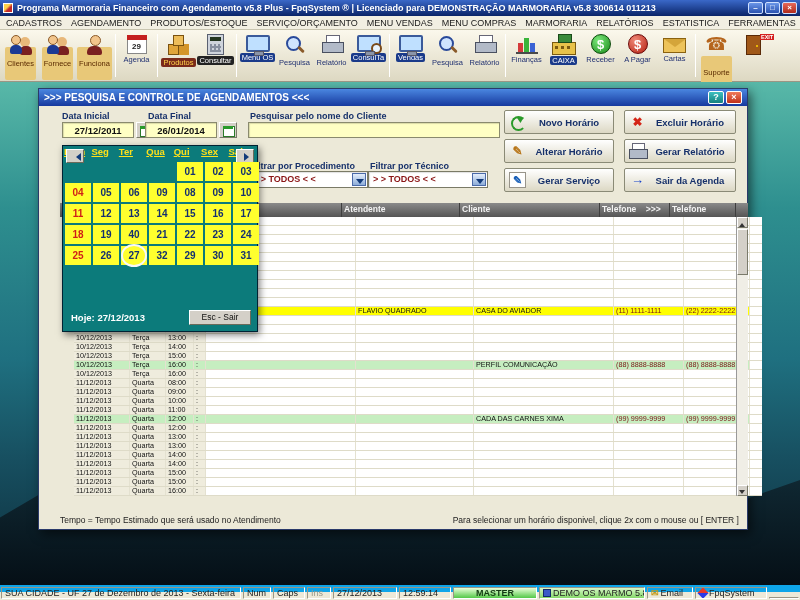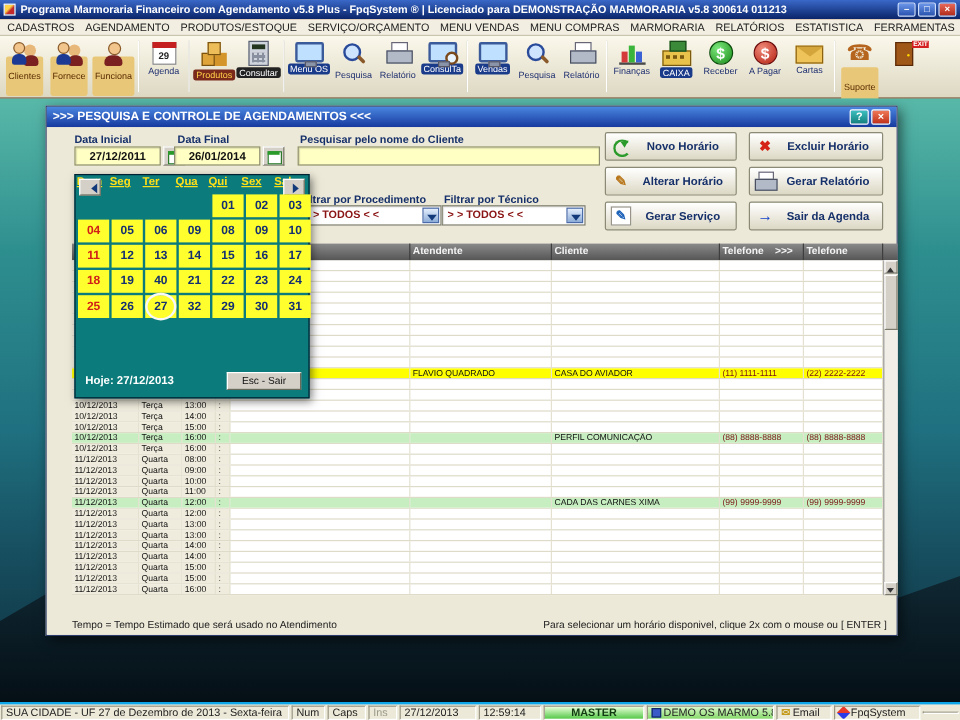--- a/index.html
+++ b/index.html
@@ -100,21 +100,21 @@
   .aicon.printer-icon::before{content:"";position:absolute;left:3px;top:0;width:11px;height:5px;background:#fff;border:1px solid #667}
   .aicon.printer-icon::after{content:"";position:absolute;left:0;top:6px;width:17px;height:8px;background:#b2bac8;border:1px solid #4a5060}
 
   .selbox{position:absolute;height:17px;background:#fff;border:1px solid #7a7a66;box-shadow:inset 1px 1px 1px rgba(0,0,0,.12);font:bold 9px "Liberation Sans",sans-serif;color:#8a1414;line-height:15px;padding:0 16px 0 4px;white-space:nowrap;overflow:hidden}
   .sel-arrow{position:absolute;right:1px;top:1px;bottom:1px;width:14px;background:linear-gradient(#e4eefc,#8cacd8);border:1px solid #4a6aa8}
   .sel-arrow::after{content:"";position:absolute;left:3px;top:5px;border:4px solid transparent;border-top:5px solid #123a7a}
 
   
   .thead{position:absolute;left:21px;top:97px;width:688px;height:14px;background:linear-gradient(180deg,#8a8a8a,#555);display:flex}
   .hcell{font-size:8.5px;font-weight:bold;color:#f4f4f4;border-right:1px solid #3e3e3e;padding:1px 2px;white-space:pre;overflow:hidden;flex:0 0 auto}
-  .tbody{position:absolute;left:21px;top:111px;width:688px;height:279px;background:#fff;overflow:hidden}
+  .tbody{position:absolute;left:35px;top:111px;width:688px;height:279px;background:#fff;overflow:hidden}
   .trow{display:flex;height:9px;border-bottom:1px solid #dedbc8}
   .tcell{font-size:7.2px;line-height:8px;color:#111;border-right:1px solid #e4e1d0;padding:0 2px;white-space:nowrap;overflow:hidden;flex:0 0 auto}
   .tcell.c0,.tcell.c1,.tcell.c2,.tcell.c3{background:#efecdd}
   .tcell.c7,.tcell.c8{color:#7a1414}
   .trow.hl-yellow .tcell{background:#ffff00;color:#111}
   .trow.hl-green .tcell{background:#c6eec0;color:#111}
   .trow.hl-green .tcell.c7,.trow.hl-green .tcell.c8,.trow.hl-yellow .tcell.c7,.trow.hl-yellow .tcell.c8{color:#7a1414}
 
   .vscroll{position:absolute;left:697px;top:111px;width:12px;height:279px;background:#f0eee6;border-left:1px solid #999}
   .sb-btn{position:absolute;left:0;width:11px;height:11px;background:#d4d0c8;border:1px solid;border-color:#fff #7a7a6a #7a7a6a #fff}
@@ -138,21 +138,21 @@
   .cal-grid{padding:1px}
   .cal-week{display:flex;height:21px}
   .cal-cell,.cal-blank{width:26px;height:19px;margin:0 1px;text-align:center;line-height:19px;font-size:10px;font-weight:bold;flex:0 0 26px}
   .cal-cell{background:#ffff2e;color:#143070;position:relative}
   .cal-cell.sun{color:#d02018}
   .cal-cell.sel::after{content:"";position:absolute;left:0;top:-2px;right:0;bottom:-2px;border:2px solid #f8f8f8;border-radius:50%}
   .cal-today{position:absolute;left:8px;bottom:8px;color:#fff;font-size:9.5px;font-weight:bold}
   .cal-esc{position:absolute;right:6px;bottom:6px;width:62px;height:15px;background:#d4d0c8;border:1px solid;border-color:#fff #6a6a5a #6a6a5a #fff;font-size:8.5px;text-align:center;line-height:13px;color:#111}
 
   
-  .statusbar{position:absolute;bottom:0;left:0;width:800px;height:15px;background:#ece9d8;border-top:2px solid #0ea5e9;display:flex;align-items:center;padding:1px;gap:2px}
+  .statusbar{position:absolute;bottom:0;left:0;width:800px;height:15px;background:#ece9d8;border-top:7px solid #0ea5e9;display:flex;align-items:flex-end;padding:1px;gap:2px}
   .sseg{border:1px solid;border-color:#9a9684 #fff #fff #9a9684;font-size:9px;color:#222;padding:0 3px;white-space:nowrap;overflow:hidden;display:flex;align-items:center;gap:2px;flex:0 0 auto}
   .sseg.fill{flex:1}
   .sseg.dim{color:#9a9a8a}
   .sseg.master{background:linear-gradient(180deg,#e8ffd8,#54c848);font-weight:bold;justify-content:center;color:#123a12}
   .sseg.demo{background:linear-gradient(180deg,#d8f8c8,#86d86a)}
   .sico{font-style:normal;flex:0 0 auto}
   .sico.grid-icon{width:8px;height:8px;background:#3a5ac8;border:1px solid #122a6a}
   .sico.mail-icon{color:#c49a1a;font-size:9px}
   .sico.logo-icon{width:8px;height:8px;background:linear-gradient(135deg,#e83a2a 50%,#2a3ae8 50%);transform:rotate(45deg)}
 </style>

